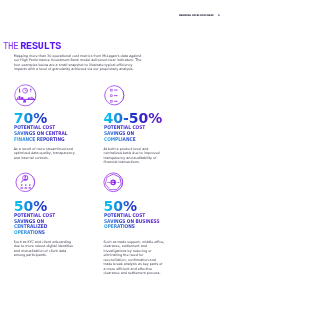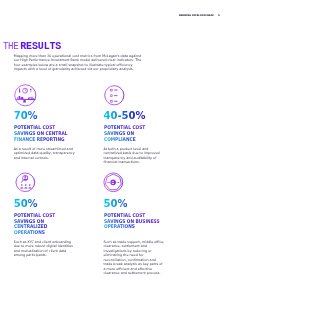--- a/index.html
+++ b/index.html
@@ -10,21 +10,21 @@
   .title{position:absolute;left:3px;top:41.6px;font-family:Liberation Mono, monospace;font-size:10px;letter-spacing:0;line-height:1;white-space:nowrap}
   .title .the{color:#8c3af0;font-weight:400;letter-spacing:-.45px;display:inline-block;transform:scaleX(.92);transform-origin:0 50%;margin-right:.6px}
   .title .res{color:#5a16ee;font-weight:700;letter-spacing:-.15px}
   .intro{position:absolute;left:13.8px;top:53.6px;width:131px;font-size:3.3px;line-height:4.45px;color:#3b3b4f}
   .cell{position:absolute;width:92px;height:1px}
   .ic{position:absolute;left:0;top:0;width:22.6px;height:22.6px;display:block;overflow:visible}
   .c1 .ic{left:0.35px;top:0.4px}
   .c2 .ic{left:-0.9px;top:-0.1px}
   .c3 .ic{left:0.1px;top:-0.45px}
   .c4 .ic{left:-1.7px;top:-0.8px}
-  .big{position:absolute;left:0;top:27.3px;font-size:10px;font-weight:700;letter-spacing:0px;line-height:1;white-space:nowrap;
+  .big{position:absolute;left:0;top:27.3px;font-size:14px;font-weight:700;letter-spacing:0px;line-height:1;white-space:nowrap;
        background:linear-gradient(90deg,#00cdf6 0%,#1593e0 20%,#1a6fd8 30%,#2040d0 42%,#1a2ec8 50%,#4020c8 68%,#5a1fc8 93%,#631ec8 100%);background-size:60px 100%;background-repeat:no-repeat;-webkit-background-clip:text;background-clip:text;color:transparent}
   .sub{position:absolute;left:0;top:41.5px;width:68.5px;font-size:5.2px;font-weight:700;line-height:5.7px;letter-spacing:0;
        transform:scaleX(.83);transform-origin:0 0;
        background:linear-gradient(21deg,#00c2f0 0%,#2a9ae2 12%,#2b2fc8 43%,#6a20d0 82%,#8a2be2 100%);-webkit-background-clip:text;background-clip:text;color:transparent}
   .body{position:absolute;left:0;width:61px;font-size:3.3px;line-height:4.45px;color:#3b3b4f}
   .c1{left:13.7px;top:83.8px} .c2{left:103.5px;top:83.8px}
   .c3{left:13.7px;top:171.3px}  .c4{left:103.5px;top:171.3px}
   .c1 .body,.c2 .body{top:63px}
   .c3 .body,.c4 .body{top:68.5px}
 </style>

